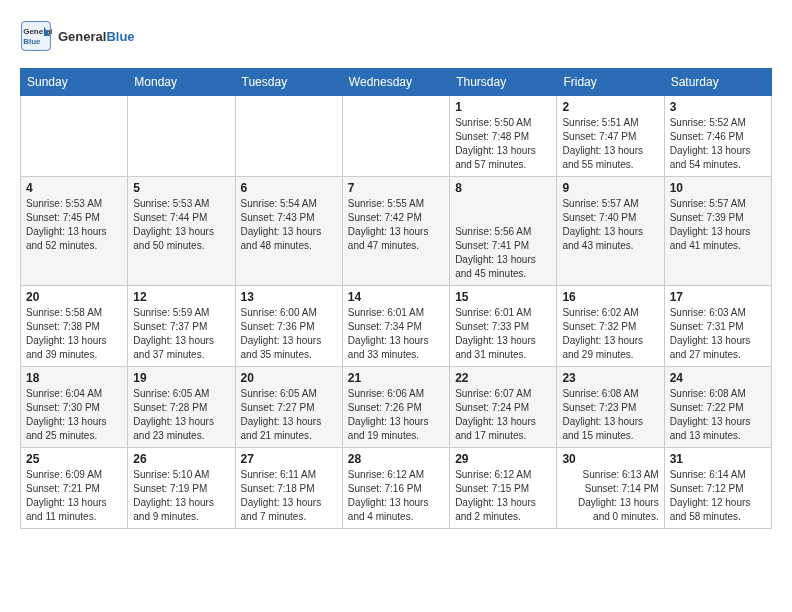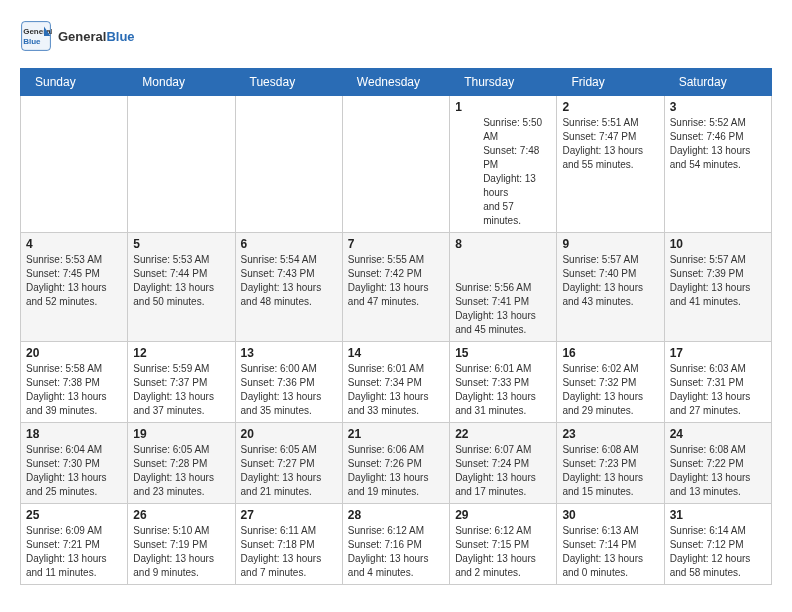--- a/index.html
+++ b/index.html
@@ -40,21 +40,21 @@
     }
     table {
       width: 100%;
       border-collapse: collapse;
       font-size: 11px;
     }
     thead tr th {
       background-color: #2a6cb5;
       color: #fff;
       text-align: left;
-      padding: 6px 14px;
+      padding: 6px 6px;
       font-size: 12px;
       font-weight: normal;
       border: 1px solid #2a6cb5;
     }
     tbody tr td {
       border: 1px solid #ccc;
       vertical-align: top;
       padding: 4px 5px;
       width: calc(100% / 7);
       height: 80px;
@@ -112,21 +112,21 @@
       </tr>
   </thead>
   <tbody id="calendar-body">
   <tr>
         <td class="empty-cell"></td>
         <td class="empty-cell"></td>
         <td class="empty-cell"></td>
         <td class="empty-cell"></td>
         <td>
           <div class="day-num">1</div>
-          <div class="day-detail" style="white-space: pre-line; margin-left: 28px;">Sunrise: 5:50 AM
+          <div class="day-detail" style="white-space: pre-line;">Sunrise: 5:50 AM
 Sunset: 7:48 PM
 Daylight: 13 hours
 and 57 minutes.</div>
         </td>
         <td>
           <div class="day-num">2</div>
           <div class="day-detail" style="white-space: pre-line;">Sunrise: 5:51 AM
 Sunset: 7:47 PM
 Daylight: 13 hours
 and 55 minutes.</div>
@@ -323,21 +323,21 @@
         </td>
         <td>
           <div class="day-num">29</div>
           <div class="day-detail" style="white-space: pre-line;">Sunrise: 6:12 AM
 Sunset: 7:15 PM
 Daylight: 13 hours
 and 2 minutes.</div>
         </td>
         <td>
           <div class="day-num">30</div>
-          <div class="day-detail" style="white-space: pre-line;">Sunrise: 6:13 AM
+          <div class="day-detail" style="white-space: pre-line; text-align: right;">Sunrise: 6:13 AM
 Sunset: 7:14 PM
 Daylight: 13 hours
 and 0 minutes.</div>
         </td>
         <td>
           <div class="day-num">31</div>
           <div class="day-detail" style="white-space: pre-line;">Sunrise: 6:14 AM
 Sunset: 7:12 PM
 Daylight: 12 hours
 and 58 minutes.</div>

